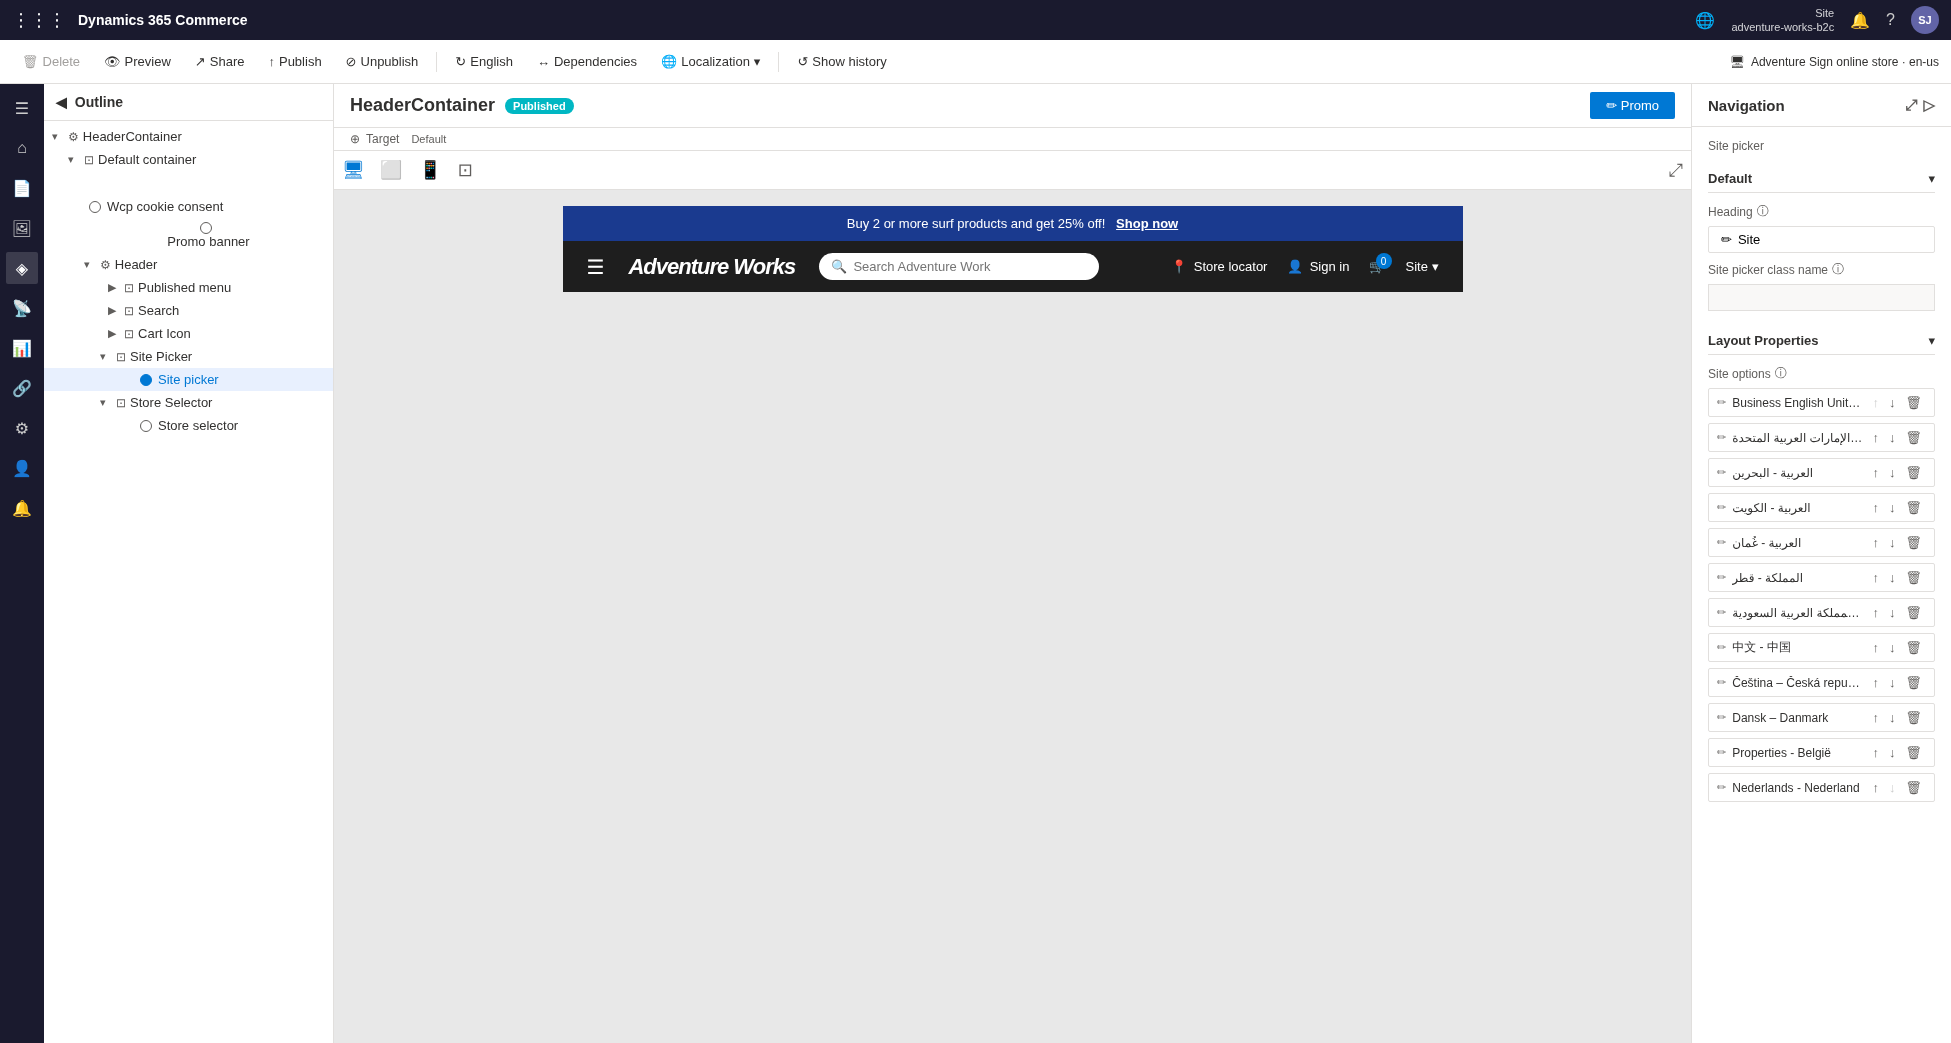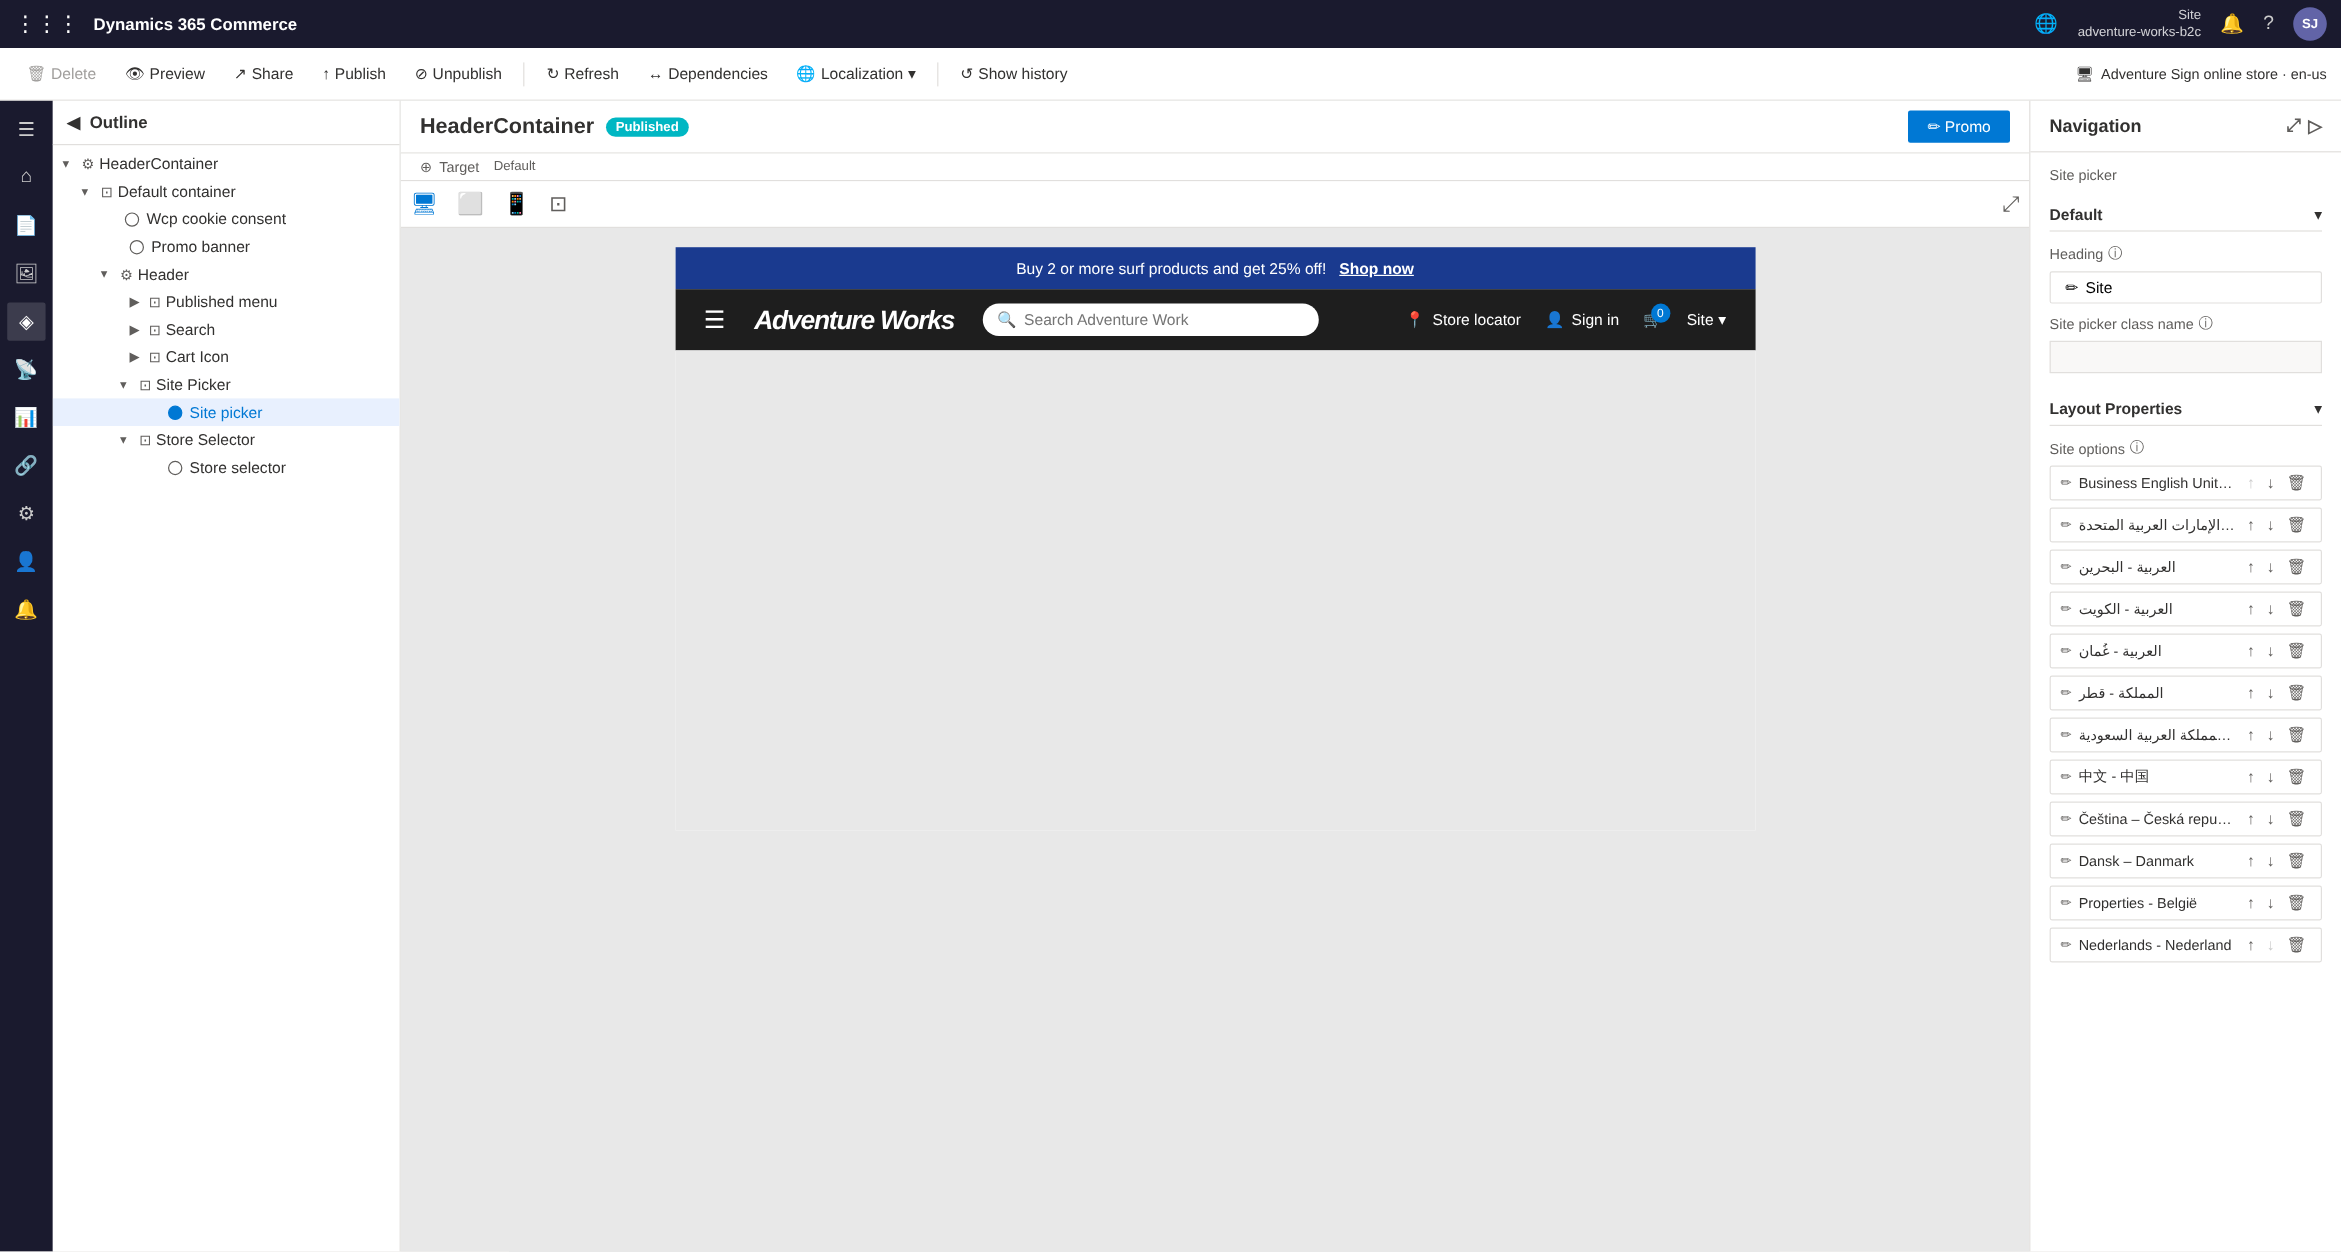--- a/index.html
+++ b/index.html
@@ -260,21 +260,21 @@
     <span>↑</span>
     <span>Publish</span>
   </button>
   <button class="toolbar-btn">
     <span>⊘</span>
     <span>Unpublish</span>
   </button>
   <div class="toolbar-separator"></div>
   <button class="toolbar-btn">
     <span>↻</span>
-    <span>Refresh</span>
+    <span>English</span>
   </button>
   <button class="toolbar-btn">
     <span>↔</span>
     <span>Dependencies</span>
   </button>
   <button class="toolbar-btn">
     <span>🌐</span>
     <span>Localization</span>
     <span>▾</span>
   </button>
@@ -317,27 +317,27 @@
         <span class="tree-icon">⚙</span>
         <span class="item-label">HeaderContainer</span>
       </div>
 
       <div class="tree-item" style="padding-left: 24px;">
         <span class="tree-chevron">▾</span>
         <span class="tree-icon">⊡</span>
         <span class="item-label">Default container</span>
       </div>
 
-      <div class="tree-item" style="padding-left: 44px;">
+      <div class="tree-item" style="padding-left: 29px; margin-top: 24px;">
         <span class="tree-chevron" style="width:16px;"></span>
         <span class="tree-radio"></span>
         <span class="item-label">Wcp cookie consent</span>
       </div>
 
-      <div class="tree-item" style="padding-left: 48px;">
+      <div class="tree-item" style="padding-left: 48px; flex-direction: column;">
         <span class="tree-chevron" style="width:16px;"></span>
         <span class="tree-radio"></span>
         <span class="item-label">Promo banner</span>
       </div>
 
       <div class="tree-item" style="padding-left: 40px;">
         <span class="tree-chevron">▾</span>
         <span class="tree-icon">⚙</span>
         <span class="item-label">Header</span>
       </div>

